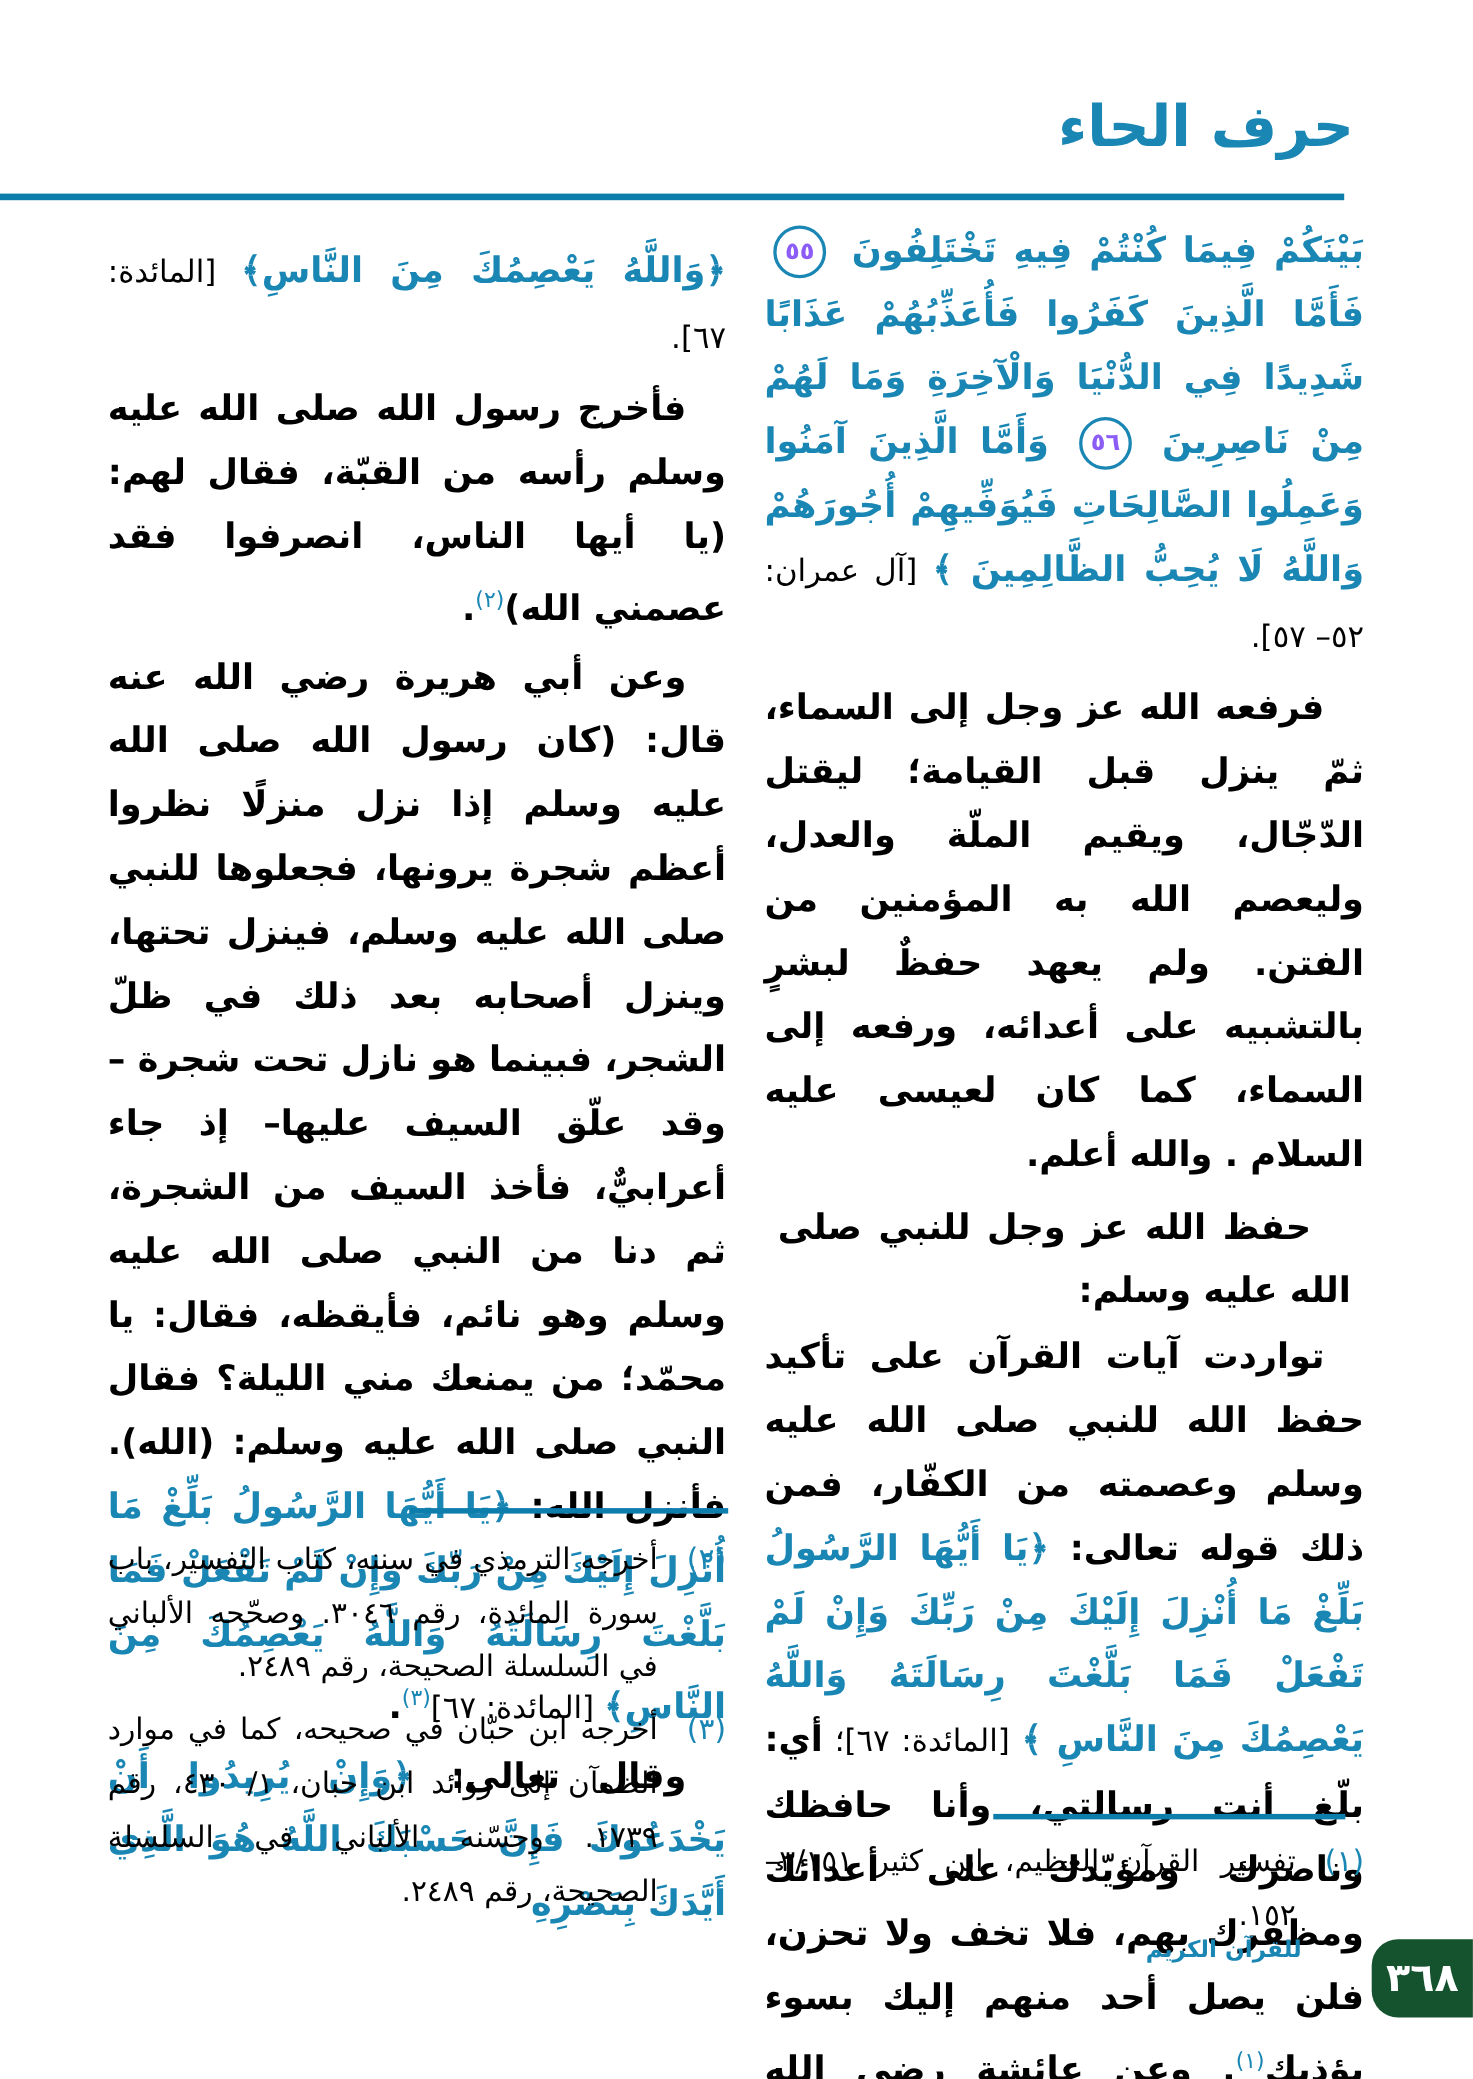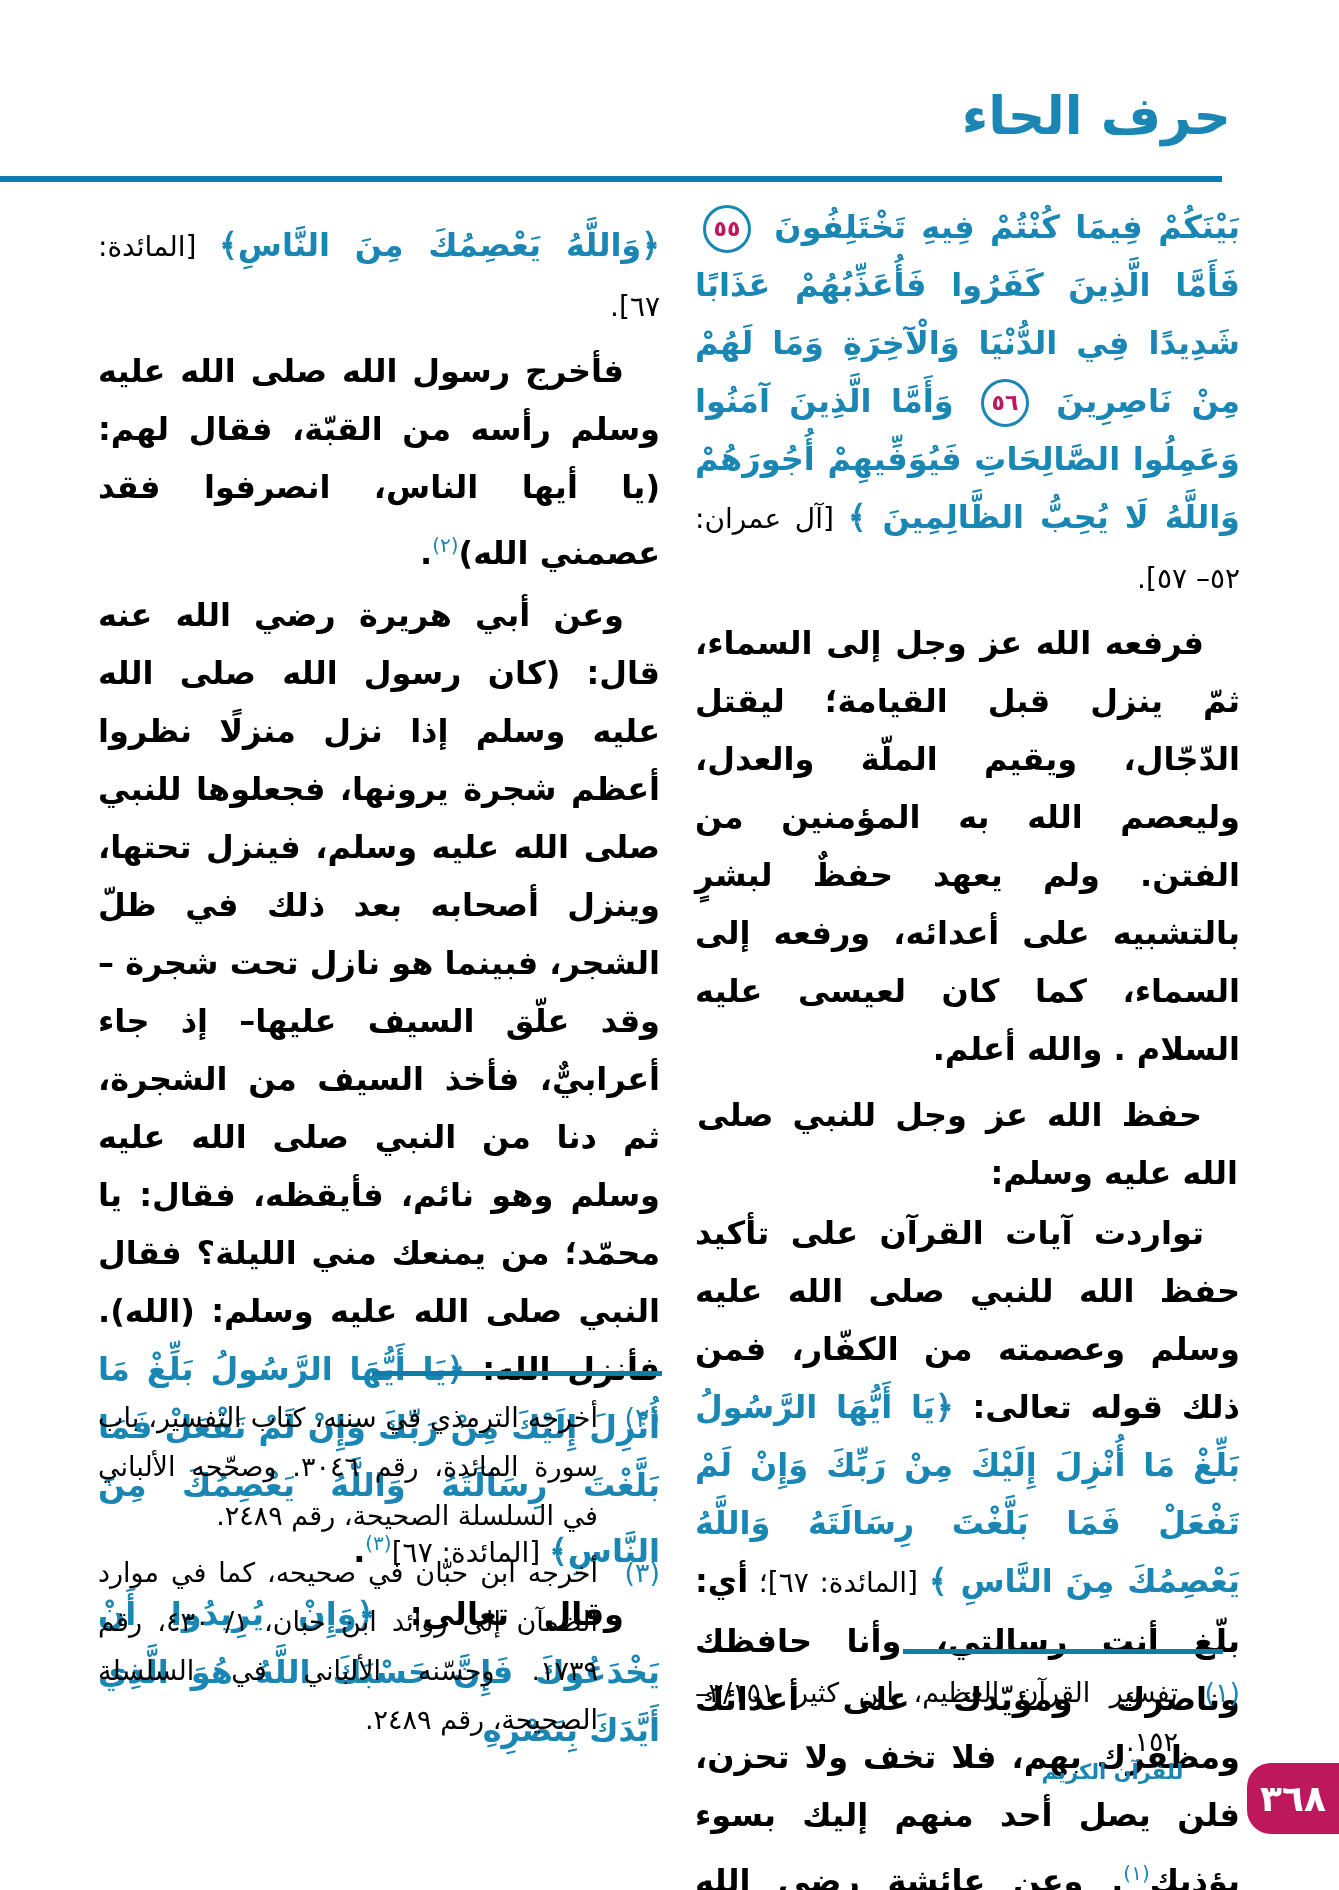--- a/index.html
+++ b/index.html
@@ -15,30 +15,30 @@
   }
   .header-rule{
     position:absolute;top:176px;left:0;width:1222px;height:6px;background:#0d7dac;
   }
   
   .col{position:absolute;text-align:justify;}
   .col-right{top:198px;left:695px;width:545px;}
   .col-left{top:216px;left:98px;width:562px;}
   .blk{font-size:32px;line-height:58px;font-weight:bold;margin:0 0 6px 0;}
   .blk-para{text-indent:36px;margin:2px 0 4px;}
-  .blk-heading{text-indent:36px;margin:8px 2px 2px;}
+  .blk-heading{text-indent:36px;margin:8px 12px 2px;}
   .blk-quran{text-indent:0;}
   .seg-b{color:#000000;}
   .seg-q{color:#1a86b4;}
   .seg-r{color:#000;font-weight:normal;font-size:28px;}
   .seg-m{color:#1a86b4;font-weight:normal;font-size:20px;vertical-align:super;}
   .seg-a{
     display:inline-flex;align-items:center;justify-content:center;
     width:42px;height:42px;border:3px solid #1a86b4;border-radius:50%;
-    color:#be185d;font-size:22px;font-weight:bold;vertical-align:middle;margin:0 8px;
+    color:#8b5cf6;font-size:22px;font-weight:bold;vertical-align:middle;margin:0 8px;
     text-indent:0;
   }
   
   .fn-sep{position:absolute;height:5px;background:#0d7dac;}
   .fn-sep-left{top:1371px;left:372px;width:290px;}
   .fn-sep-right{top:1649px;left:903px;width:320px;}
   .footnotes{position:absolute;text-align:justify;}
   .footnotes-left{top:1393px;left:98px;width:562px;}
   .footnotes-right{top:1668px;left:695px;width:545px;}
   .blk-footnote{
@@ -49,21 +49,21 @@
   .seg-fm{position:absolute;right:0;top:0;color:#1a86b4;}
   
   .logo{
     position:absolute;top:1756px;left:985px;width:255px;
     text-align:center;color:#1a86b4;line-height:1.2;
   }
   .logo-line1{font-size:33px;font-weight:bold;letter-spacing:-1px;}
   .logo-line2{font-size:21px;font-weight:bold;margin-top:4px;}
   .page-badge{
     position:absolute;top:1763px;right:0;width:92px;height:71px;
-    background:#be185d;border-radius:24px 0 0 24px;
+    background:#14532d;border-radius:24px 0 0 24px;
     display:flex;align-items:center;justify-content:center;
     color:#ffffff;font-size:36px;font-weight:bold;
   }
 </style>
 </head>
 <body>
 
 <div class="page">
 
   <div class="header-title">حرف الحاء</div>

